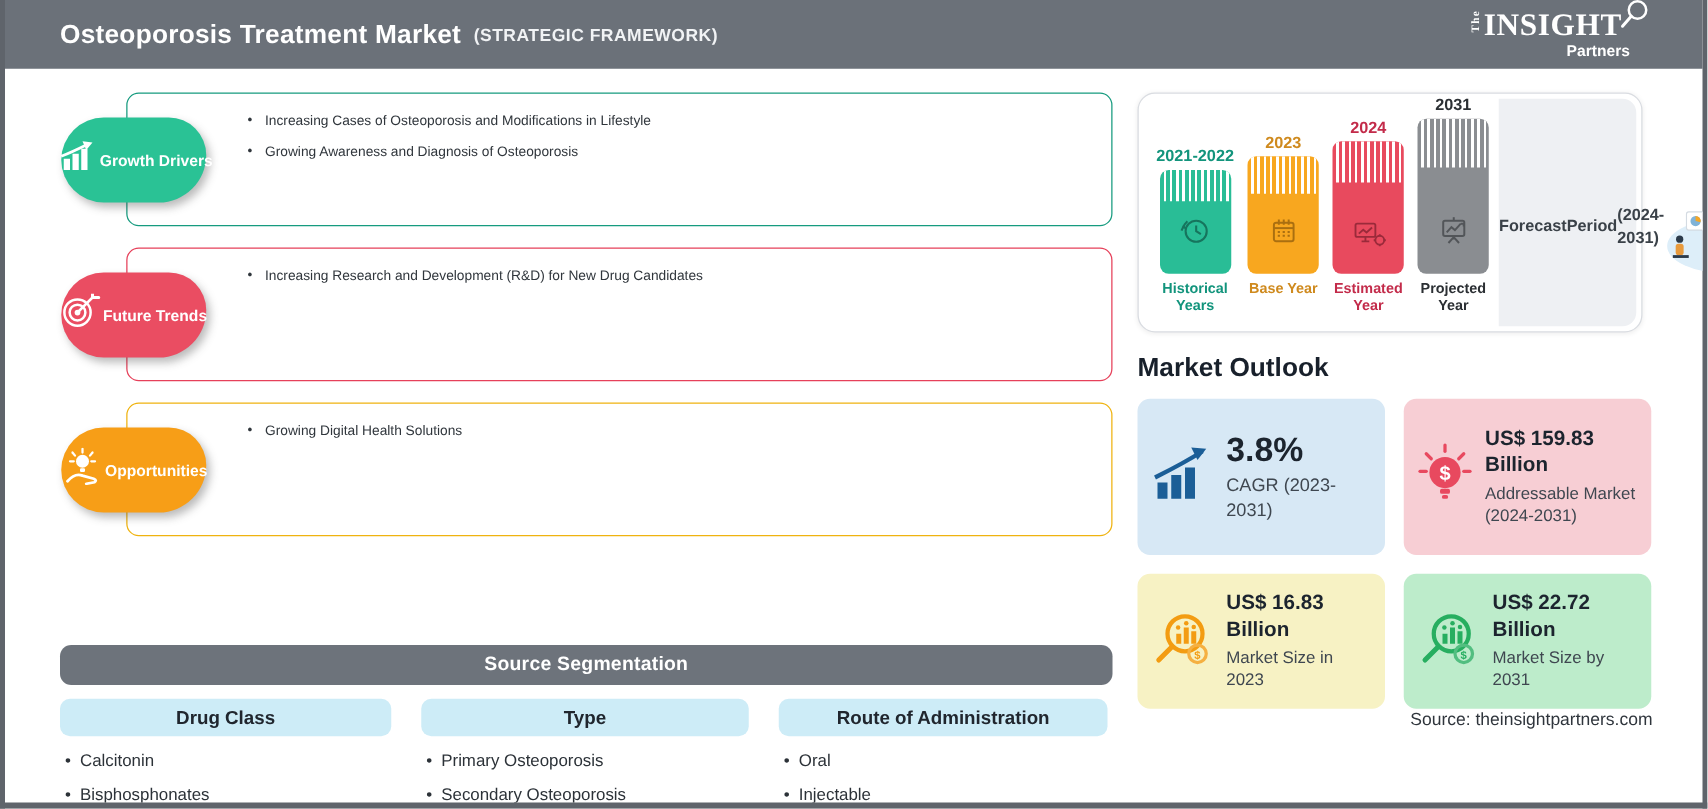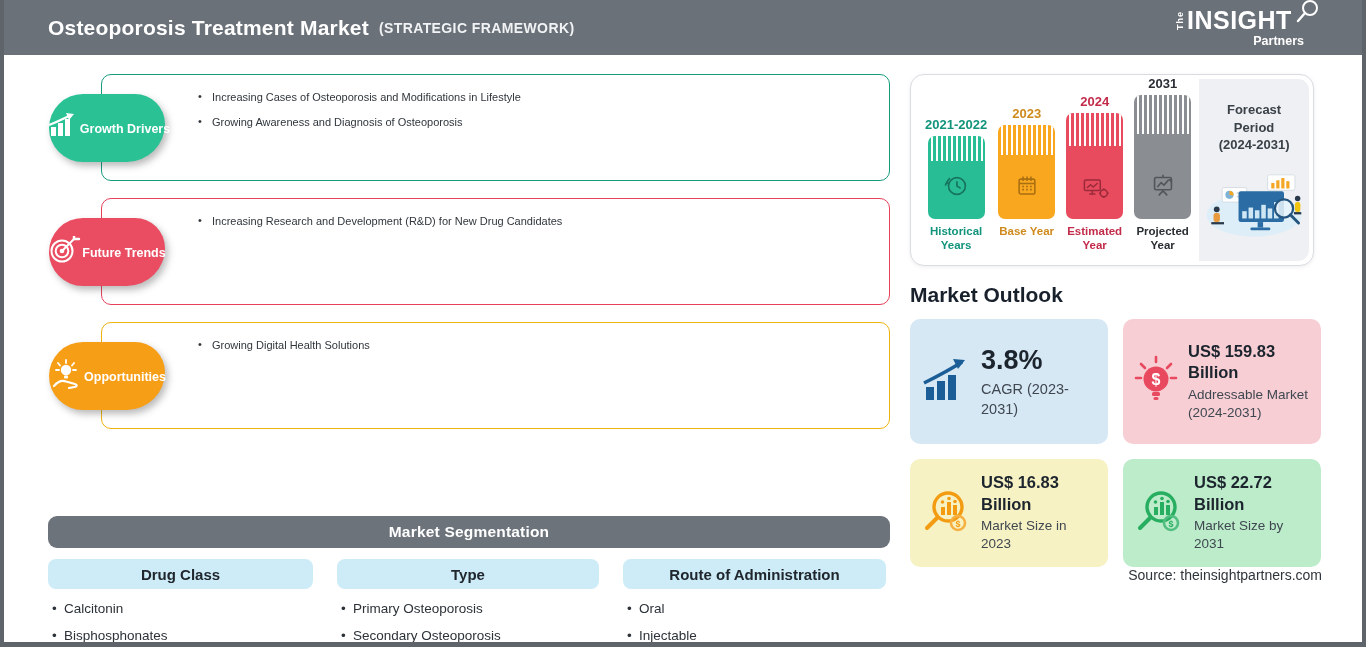--- a/index.html
+++ b/index.html
@@ -10,21 +10,21 @@
     overflow:hidden;
   }
   
   .header {
     position:absolute; top:0; left:-4px; width:1366px; height:55px;
     background:#6b7179; display:flex; align-items:center; padding:0 48px;
   }
   .title { color:#ffffff; font-size:21px; font-weight:bold; letter-spacing:.2px; }
   .subtitle { color:#f1f3f5; font-size:14px; font-weight:bold; margin-left:10px; letter-spacing:.4px; }
   .logo { position:absolute; right:60px; top:8px; color:#fff; width:130px; }
-  .logo-row { display:flex; align-items:center; position:relative; }
+  .logo-row { display:flex; align-items:flex-start; position:relative;font-family:Liberation Serif, serif; }
   .logo-the { writing-mode:vertical-rl; transform:rotate(180deg); font-size:9px; font-weight:bold; letter-spacing:1px; margin-right:2px; line-height:1; }
   .logo-insight { font-size:25px; font-weight:bold; letter-spacing:.5px; line-height:1; }
   .logo-mag { position:absolute; right:-14px; top:-9px; }
   .logo-partners { font-size:12.5px; font-weight:bold; text-align:right; margin-top:1px; padding-right:2px; }
 
   
   .left-col { position:absolute; left:44px; top:70px; width:842px; }
   .fw-box {
     position:relative; margin-left:53px; height:107px; border-radius:10px;
     background:#fff; border:1.6px solid; padding:16px 20px 10px 96px; margin-top:4px;
@@ -81,21 +81,21 @@
   .c-orange { color:#cf8a1e; } .bg-orange { background:#f8a71f; }
   .c-red    { color:#c32b4a; } .bg-red    { background:#e84a5e; }
   .c-dark   { color:#2b2f33; } .bg-gray   { background:#8a8d91; }
   .bar-1 { height:83px; }  .bar-1 .hatch { height:25px; }
   .bar-2 { height:94px; }  .bar-2 .hatch { height:30px; }
   .bar-3 { height:106px; } .bar-3 .hatch { height:33px; }
   .bar-4 { height:124px; } .bar-4 .hatch { height:39px; }
 
   .forecast {
     width:110px; background:#eef0f3; border-radius:0 11px 11px 0; margin-left:2px;
-    display:flex; flex-direction:column; align-items:center; padding-top:22px;
+    display:flex; flex-direction:row; align-items:center; padding-top:22px;
   }
   .forecast-line { font-size:13px; font-weight:bold; color:#3a4148; line-height:1.35; }
   .forecast-ill { margin-top:12px; }
 
   .outlook-title { margin-top:17px; font-size:21px; font-weight:bold; color:#18202b; }
   .cards { display:grid; grid-template-columns:198px 198px; column-gap:15px; row-gap:15px; margin-top:12px; }
   .card { border-radius:10px; padding:12px 12px 12px 10px; display:flex; align-items:center; gap:9px; }
   .card.blue   { background:#d7e8f5; min-height:125px; }
   .card.pink   { background:#f7ced4; min-height:125px; }
   .card.yellow { background:#f7f2c4; min-height:108px; }
@@ -188,21 +188,21 @@
         </span>
         <span class="badge-label">Opportunities</span>
       </div>
       <ul class="fw-list">
         <li>Growing Digital Health Solutions</li>
       </ul>
     </div>
   </div>
 
   <div class="seg">
-    <div class="seg-bar">Market Segmentation</div>
+    <div class="seg-bar">Source Segmentation</div>
     <div class="seg-cols">
       <div>
         <div class="seg-head">Drug Class</div>
         <ul class="seg-list">
           <li>Calcitonin</li>
           <li>Bisphosphonates</li>
 
         </ul>
       </div>
       <div>

